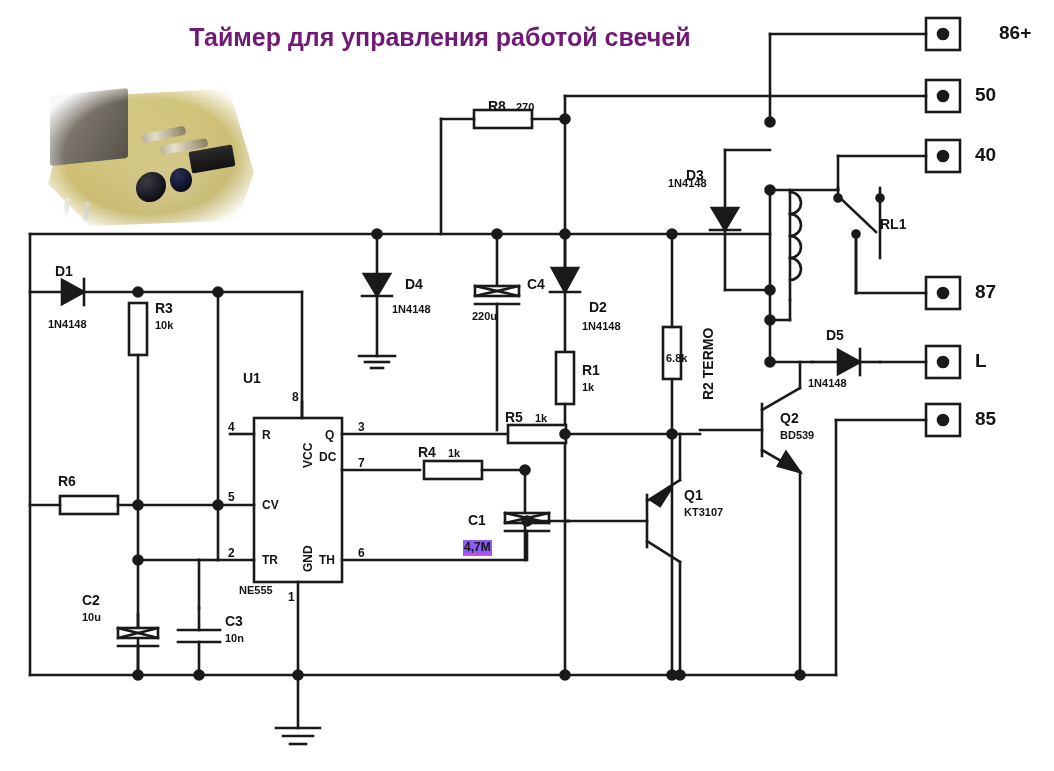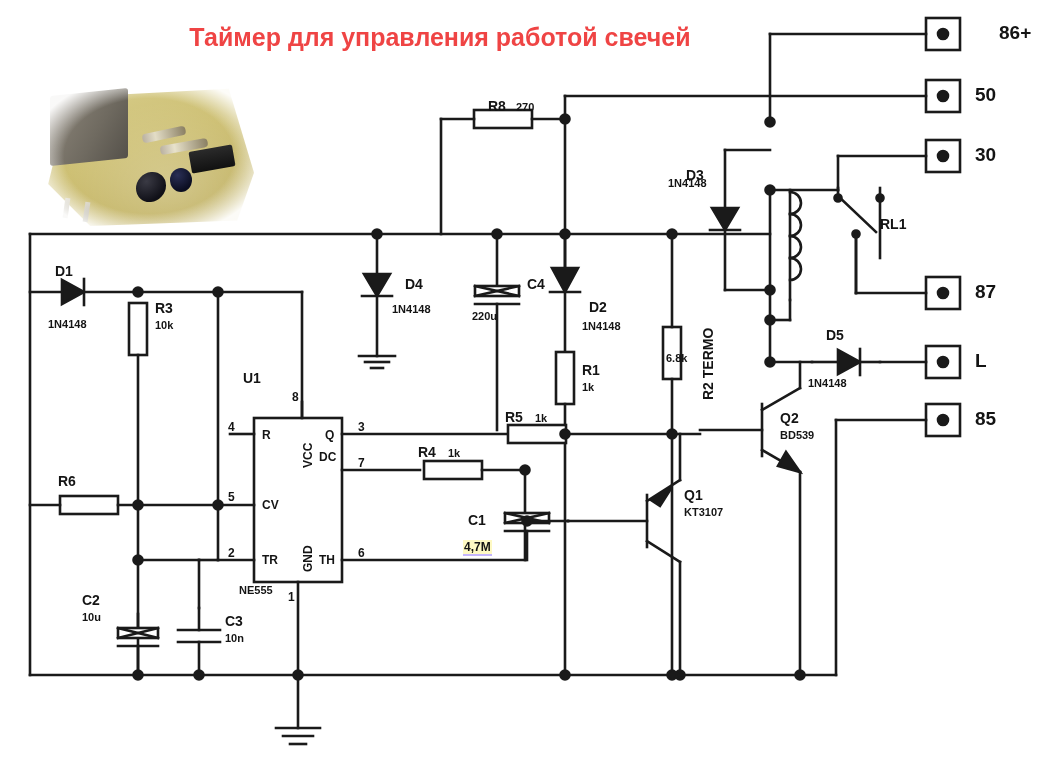--- a/index.html
+++ b/index.html
@@ -18,21 +18,21 @@
     overflow: hidden;
   }
   .title {
     position: absolute;
     left: 100px;
     top: 22px;
     width: 680px;
     text-align: center;
     font-size: 25px;
     font-weight: bold;
-    color: #ef4444;
+    color: #701a75;
     line-height: 1.25;
   }
   .title div { white-space: nowrap; }
 
   svg.schematic {
     position: absolute;
     left: 0; top: 0;
     width: 1054px;
     height: 771px;
   }
@@ -154,22 +154,22 @@
   }
   .pinname.vert {
     transform: rotate(-90deg);
     transform-origin: left top;
   }
   .c1val {
     position: absolute;
     font-size: 12px;
     font-weight: bold;
     color: #141414;
-    background: #fef9c3;
-    border-bottom: 2px solid #c4b5fd;
+    background: #8b5cf6;
+    border-bottom: 2px solid #d946ef;
     padding: 0 1px;
   }
 </style>
 </head>
 <body>
 
 <div id="root">
 
   <div class="title">
     <div>Таймер для управления работой свечей</div>
@@ -456,21 +456,21 @@
       <circle cx="725" cy="290" r="0" fill="#1a1a1a"></circle>
       <line x1="725" y1="290" x2="770" y2="290"></line>
       <circle cx="770" cy="290" r="4.5" fill="#1a1a1a"></circle>
       <circle cx="770" cy="320" r="4.5" fill="#1a1a1a"></circle>
       <circle cx="302" cy="292" r="0" fill="#1a1a1a"></circle>
     </g>
   </svg>
 
   <div class="terminal-label" style="left:975px; top:22px;margin-left:24px;">86+</div>
   <div class="terminal-label" style="left:975px; top:84px;">50</div>
-  <div class="terminal-label" style="left:975px; top:144px;">30</div>
+  <div class="terminal-label" style="left:975px; top:144px;">40</div>
   <div class="terminal-label" style="left:975px; top:281px;">87</div>
   <div class="terminal-label" style="left:975px; top:350px;">L</div>
   <div class="terminal-label" style="left:975px; top:408px;">85</div>
 
   <div class="lbl" style="left:488px; top:98px;">R8</div>
   <div class="lbl small" style="left:516px; top:101px;">270</div>
 
   <div class="lbl" style="left:686px; top:157px;margin-top:10px;">D3</div>
   <div class="lbl small" style="left:668px; top:177px;">1N4148</div>
 

